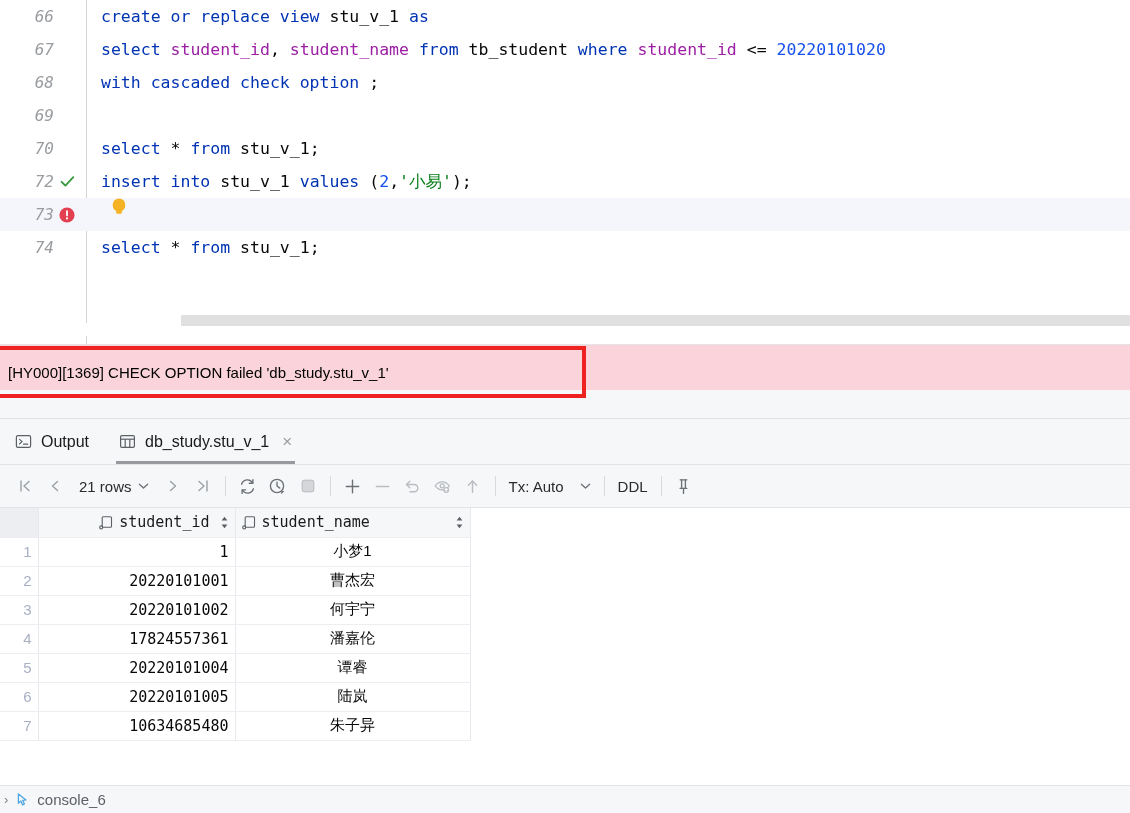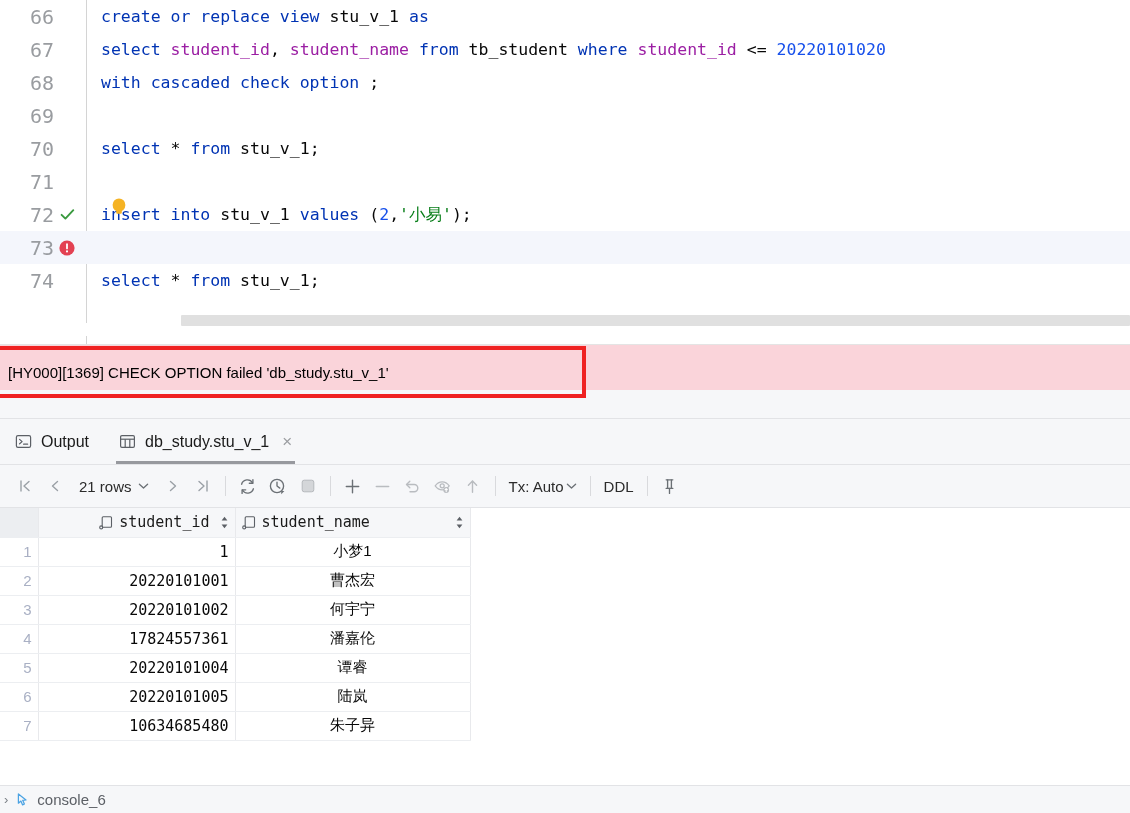--- a/index.html
+++ b/index.html
@@ -47,24 +47,25 @@
     display: flex;
     align-items: center;
     justify-content: flex-end;
     box-sizing: border-box;
     padding-right: 6px;
     position: relative;
   }
   .lineno {
     color: #999ca0;
     font-family: "DejaVu Sans Mono", "Liberation Mono", monospace;
-    font-size: 20px;
+    font-size: 16px;
     line-height: 1;
     width: 28px;
     text-align: right;
+    font-style: italic;
   }
   .gutter-icon {
     width: 26px;
     display: flex;
     align-items: center;
     justify-content: center;
   }
 
   .gutter-sep {
     position: absolute;
@@ -239,21 +240,21 @@
     height: 20px;
     background: #d9dadd;
     margin: 0 7px;
   }
   .tb-text {
     font-size: 15px;
     color: #2b2b2b;
     white-space: nowrap;
     display: flex;
     align-items: center;
-    gap: 2px;
+    gap: 16px;
     padding: 0 6px;
   }
 
   
   .gridwrap {
     flex: 1;
     position: relative;
     background: #ffffff;
     overflow: hidden;
   }
@@ -369,27 +370,20 @@
             <span class="gutter-icon"></span>
           </div>
           <div class="code-text"></div>
         </div>
         <div class="code-line">
           <div class="gutter">
             <span class="lineno">70</span>
             <span class="gutter-icon"></span>
           </div>
           <div class="code-text"><span class="kw">select </span><span class="plain">* </span><span class="kw">from </span><span class="plain">stu_v_1;</span></div>
-        </div>
-        <div class="code-line">
-          <div class="gutter">
-            <span class="lineno">71</span>
-            <span class="gutter-icon"></span>
-          </div>
-          <div class="code-text"></div>
         </div>
         <div class="code-line">
           <div class="gutter">
             <span class="lineno">72</span>
             <span class="gutter-icon">
               <svg width="17" height="17" viewBox="0 0 17 17" fill="none" stroke="#3a9a3f" stroke-width="1.9" stroke-linecap="round" stroke-linejoin="round">
                 <path d="M2.6 8.8 6.4 12.6 14.3 4.2"></path>
               </svg>
             </span>
           </div>

